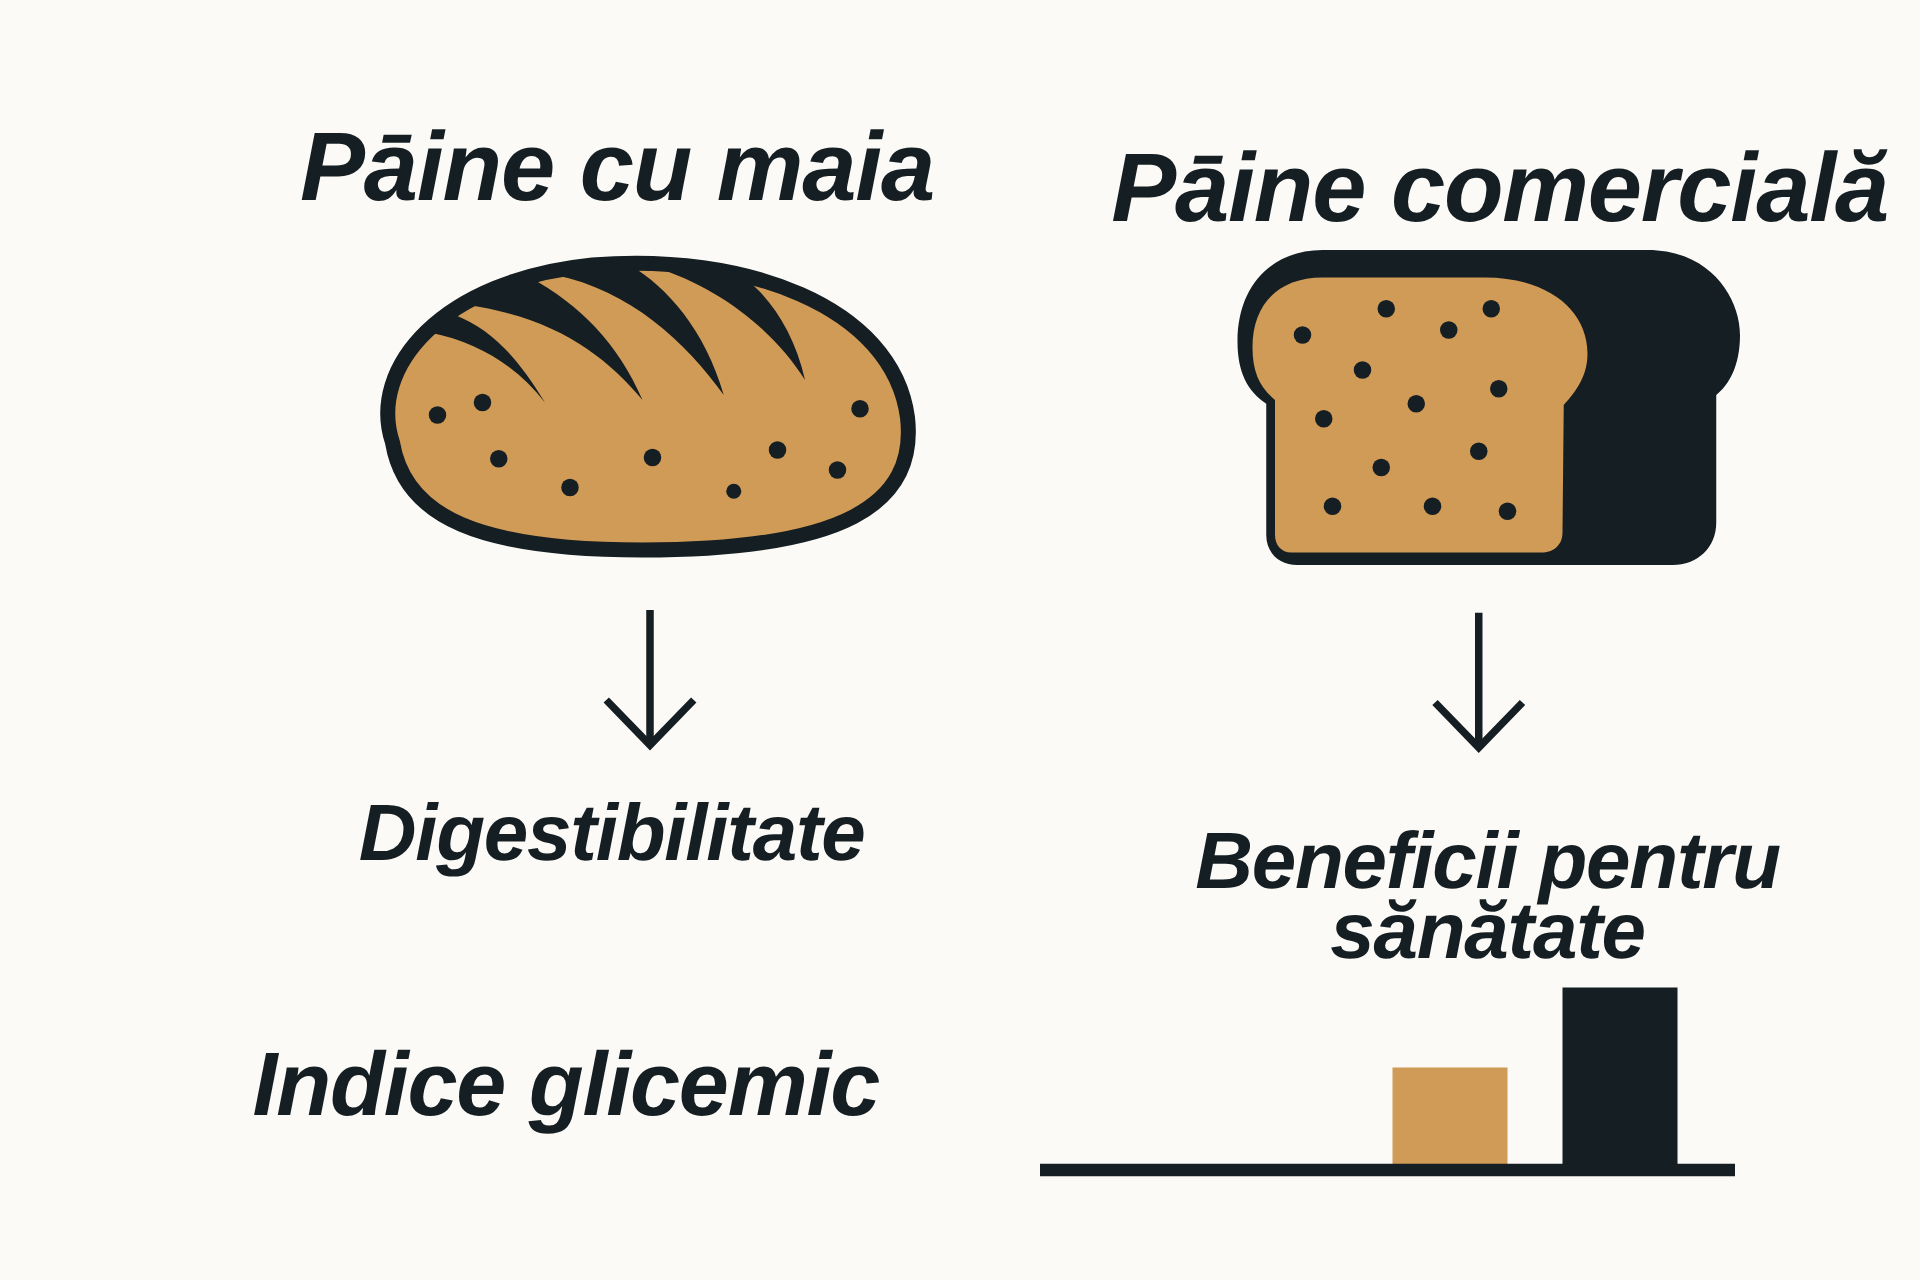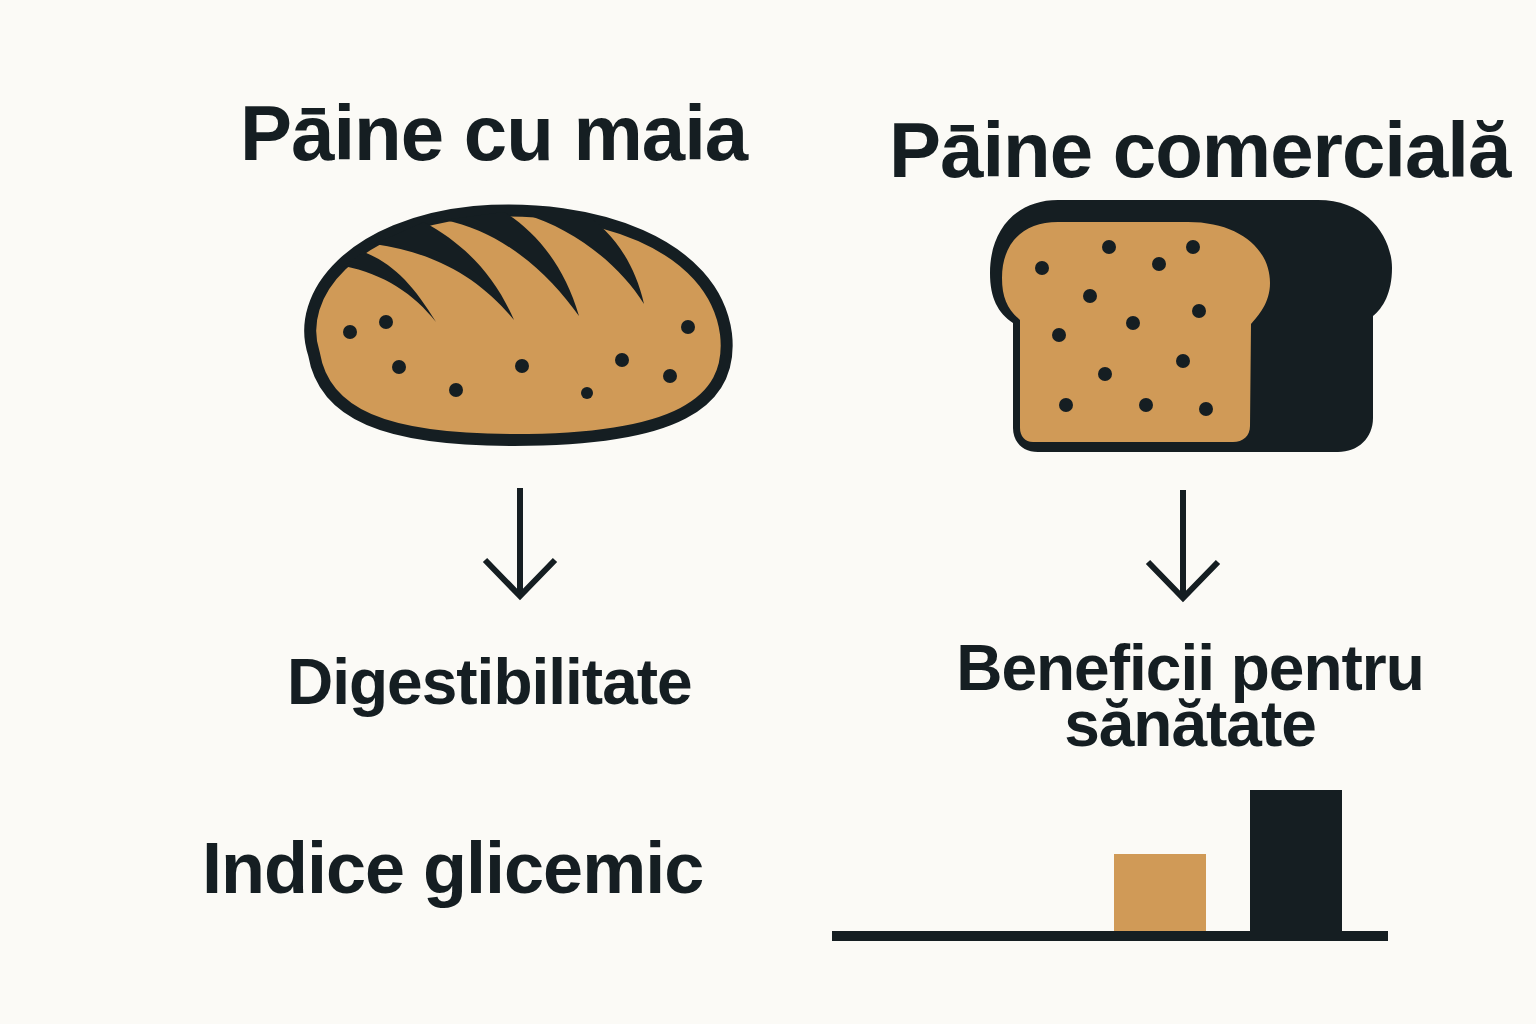--- a/index.html
+++ b/index.html
@@ -1,20 +1,20 @@
 <!DOCTYPE html>
 <html><head>
   <meta charset="utf-8">
   <style>
     html, body { margin: 0; padding: 0; }
     body {
       width: 1536px; height: 1024px; background: #fbfaf6; position: relative; overflow: hidden;
       font-family: "Liberation Sans", "DejaVu Sans", sans-serif; color: #151e22;
     }
-    .abs { position: absolute; }
+    .abs { position: absolute; font-style: italic; }
     .title { font-weight: 700; font-size: 78px; letter-spacing: -1px; white-space: nowrap; line-height: 1; }
     .label { font-weight: 700; font-size: 64px; letter-spacing: -1px; white-space: nowrap; line-height: 1; }
     .center { text-align: center; }
   </style>
 </head>
 <body>
 
 <div class="abs title" style="left:240px; top:94px;">Pāine cu maia</div>
 
 <div class="abs" style="left:294px; top:204px; width:440px; height:244px;">
@@ -36,21 +36,21 @@
   </svg>
 </div>
 
 <div class="abs" style="left:480px; top:488px; width:80px; height:115px;">
   <svg width="80" height="115" viewBox="0 0 80 115">
     <line x1="40" y1="0" x2="40" y2="108" stroke="#151e22" stroke-width="6"></line>
     <polyline points="5,72 40,108 75,72" fill="none" stroke="#151e22" stroke-width="6"></polyline>
   </svg>
 </div>
 
-<div class="abs label" style="left:287px; top:634px;margin-top:16px;">Digestibilitate</div>
+<div class="abs label" style="left:287px; top:634px;">Digestibilitate</div>
 
 <div class="abs title" style="left:889px; top:111px;">Pāine comercială</div>
 
 <div class="abs" style="left:988px; top:198px; width:406px; height:256px;">
   <svg width="406" height="256" viewBox="0 0 406 256">
     <path d="M70,2 L330,2 C380,2 404,40 404,70 C404,95 395,110 385,118 L385,220 C385,240 370,254 350,254 L50,254 C35,254 25,244 25,230 L25,125 C10,115 2,100 2,75 C2,30 30,2 70,2 Z" fill="#151e22"></path>
     <path d="M70,24 L200,24 C250,24 282,50 282,85 C282,105 270,118 263,126 L262,228 C262,238 255,244 245,244 L45,244 C37,244 32,238 32,230 L32,122 C20,112 14,100 14,80 C14,45 35,24 70,24 Z" fill="#d09a57"></path>
     <circle cx="54" cy="70" r="7" fill="#151e22"></circle>
     <circle cx="121" cy="49" r="7" fill="#151e22"></circle>
     <circle cx="171" cy="66" r="7" fill="#151e22"></circle>
@@ -67,21 +67,21 @@
   </svg>
 </div>
 
 <div class="abs" style="left:1143px; top:490px; width:80px; height:115px;">
   <svg width="80" height="115" viewBox="0 0 80 115">
     <line x1="40" y1="0" x2="40" y2="108" stroke="#151e22" stroke-width="6"></line>
     <polyline points="5,72 40,108 75,72" fill="none" stroke="#151e22" stroke-width="6"></polyline>
   </svg>
 </div>
 
-<div class="abs label center" style="left:940px; top:636px; width:500px;">
+<div class="abs label center" style="left:940px; top:656px; width:500px;">
   <div>Beneficii pentru</div>
   <div style="margin-top:-8px;">sănătate</div>
 </div>
 
 <div class="abs label" style="left:202px; top:832px; font-size:72px;">Indice glicemic</div>
 
 <div class="abs" style="left:832px; top:790px; width:556px; height:152px;">
   <div class="abs" style="left:282px; top:64px; width:92px; height:78px; background:#d09a57;"></div>
   <div class="abs" style="left:418px; top:0px; width:92px; height:142px; background:#151e22;"></div>
   <div class="abs" style="left:0; top:141px; width:556px; height:10px; background:#151e22;"></div>

